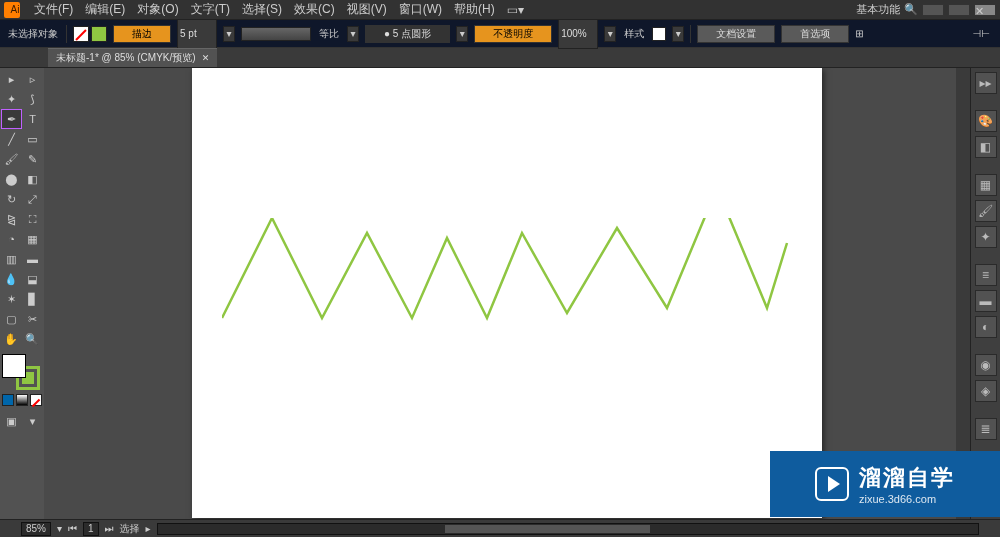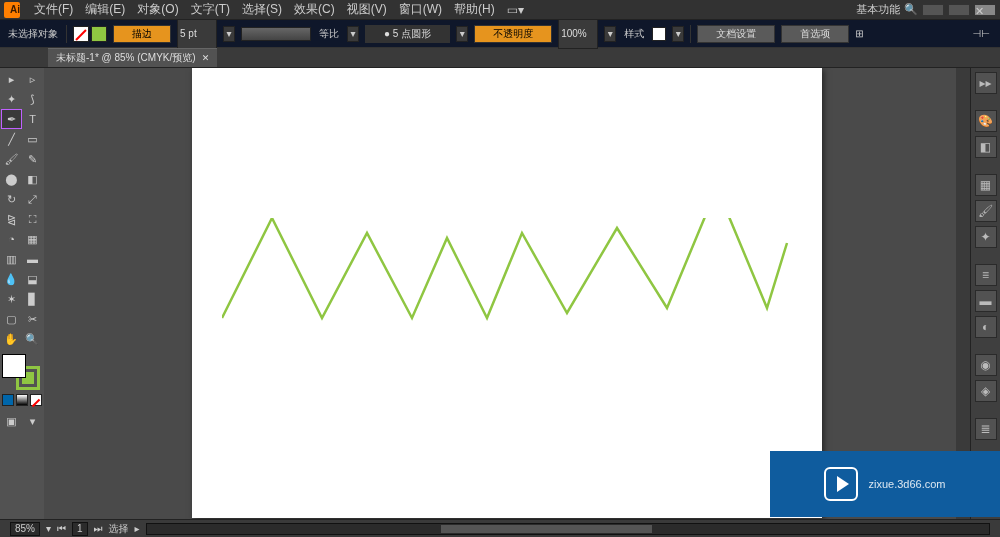--- a/index.html
+++ b/index.html
@@ -1,20 +1,20 @@
 <!DOCTYPE html>
 <html><head>
 <meta charset="utf-8">
 <style>
 * { margin: 0; padding: 0; box-sizing: border-box; font-family: "Microsoft YaHei", sans-serif; }
 body { background: #4a4a4a; width: 1000px; height: 537px; overflow: hidden; position: relative; color: #ccc; font-size: 11px; }
 
 
 .menubar { height: 20px; background: #323232; display: flex; align-items: center; padding: 0 4px; border-bottom: 1px solid #222; }
-.app-icon { width: 16px; height: 16px; background: #ff7f00; color: #3a1b00; font-weight: bold; font-size: 10px; display: flex; align-items: center; justify-content: center; margin-right: 8px; border-radius: 2px; padding-left: 6px; }
+.app-icon { width: 16px; height: 16px; background: #ff7f00; color: #3a1b00; font-weight: normal; font-size: 10px; display: flex; align-items: center; justify-content: center; margin-right: 8px; border-radius: 2px; padding-left: 6px; }
 .menubar-item { padding: 0 6px; cursor: default; font-size: 12px; }
 .menubar-right { margin-left: auto; display: flex; align-items: center; gap: 4px; }
 .window-ctrl { width: 22px; height: 12px; background: #555; border: 1px solid #333; display: inline-block; }
 
 
 .optbar { height: 28px; background: #0f172a; display: flex; align-items: center; padding: 0 6px; border-bottom: 1px solid #333; gap: 6px; font-size: 10px; }
 .optbar .label { padding: 0 2px; }
 .swatch-pair { display: flex; gap: 2px; }
 .swatch { width: 16px; height: 16px; border: 1px solid #222; }
 .swatch.white { background: #fff; }
@@ -54,21 +54,21 @@
 .zigzag { position: absolute; top: 150px; left: 30px; }
 .cursor-dots { position: absolute; bottom: 16px; right: -10px; font-size: 20px; color: #888; letter-spacing: 2px; }
 .scrollbar-v { position: absolute; right: 0; top: 0; bottom: 0; width: 14px; background: #3a3a3a; }
 
 
 .rightdock { width: 30px; background: #3f3f3f; display: flex; flex-direction: column; align-items: center; padding-top: 4px; gap: 4px; border-left: 1px solid #222; }
 .dock-btn { width: 22px; height: 22px; background: #525252; border: 1px solid #2a2a2a; display: flex; align-items: center; justify-content: center; font-size: 12px; color: #bbb; }
 .dock-gap { height: 8px; }
 
 
-.statusbar { height: 18px; background: #3a3a3a; display: flex; align-items: center; padding: 0 10px; font-size: 10px; border-top: 1px solid #222; gap: 6px; }
+.statusbar { height: 18px; background: #3a3a3a; display: flex; align-items: center; padding: 0 21px; font-size: 10px; border-top: 1px solid #222; gap: 6px; }
 .status-field { background: #2b2b2b; border: 1px solid #111; padding: 0 4px; height: 14px; display: flex; align-items: center; }
 .scrollbar-h { flex: 1; height: 12px; background: #2b2b2b; border: 1px solid #111; position: relative; }
 .scrollbar-h .thumb { position: absolute; left: 35%; width: 25%; top: 1px; bottom: 1px; background: #555; }
 
 
 .watermark { position: absolute; right: 0; bottom: 20px; width: 230px; height: 66px; background: #0f5c9e; display: flex; align-items: center; justify-content: center; color: #fff; gap: 10px; }
 .watermark .play { width: 34px; height: 34px; border: 2px solid #fff; border-radius: 6px; display: flex; align-items: center; justify-content: center; }
 .watermark .play::after { content: ""; border-left: 12px solid #fff; border-top: 8px solid transparent; border-bottom: 8px solid transparent; margin-left: 3px; }
 .watermark .wm-text { display: flex; flex-direction: column; }
 .watermark .wm-title { font-size: 22px; font-weight: bold; letter-spacing: 2px; }
@@ -247,15 +247,16 @@
   <span>选择</span>
   <span>▸</span>
   <div class="scrollbar-h">
       <div class="thumb"></div>
     </div>
 </div>
 
 <div class="watermark">
   <div class="play"></div>
   <div class="wm-text">
+    <div class="wm-title">溜溜自学</div>
     <div class="wm-url">zixue.3d66.com</div>
   </div>
 </div>
 
 </body></html>

